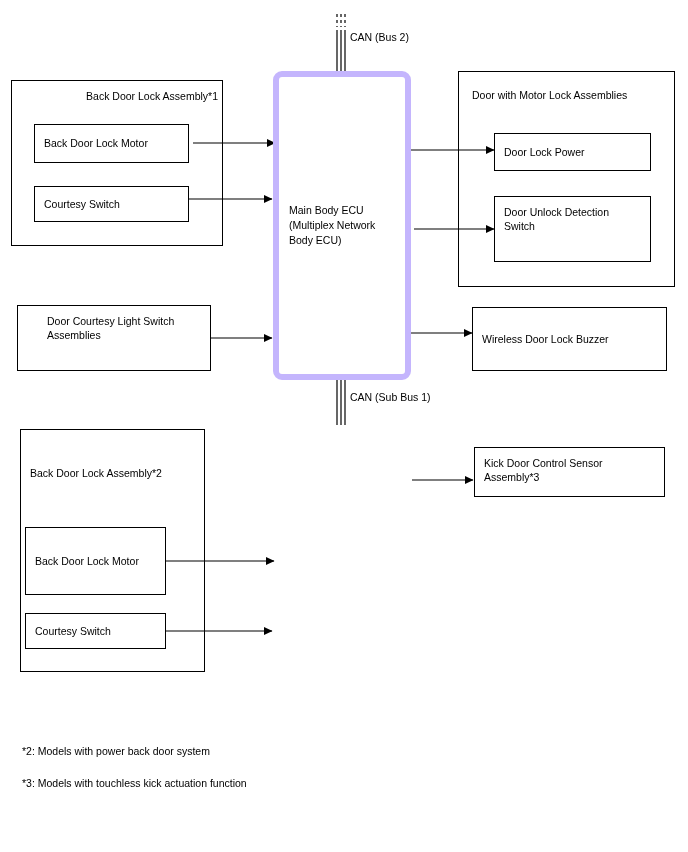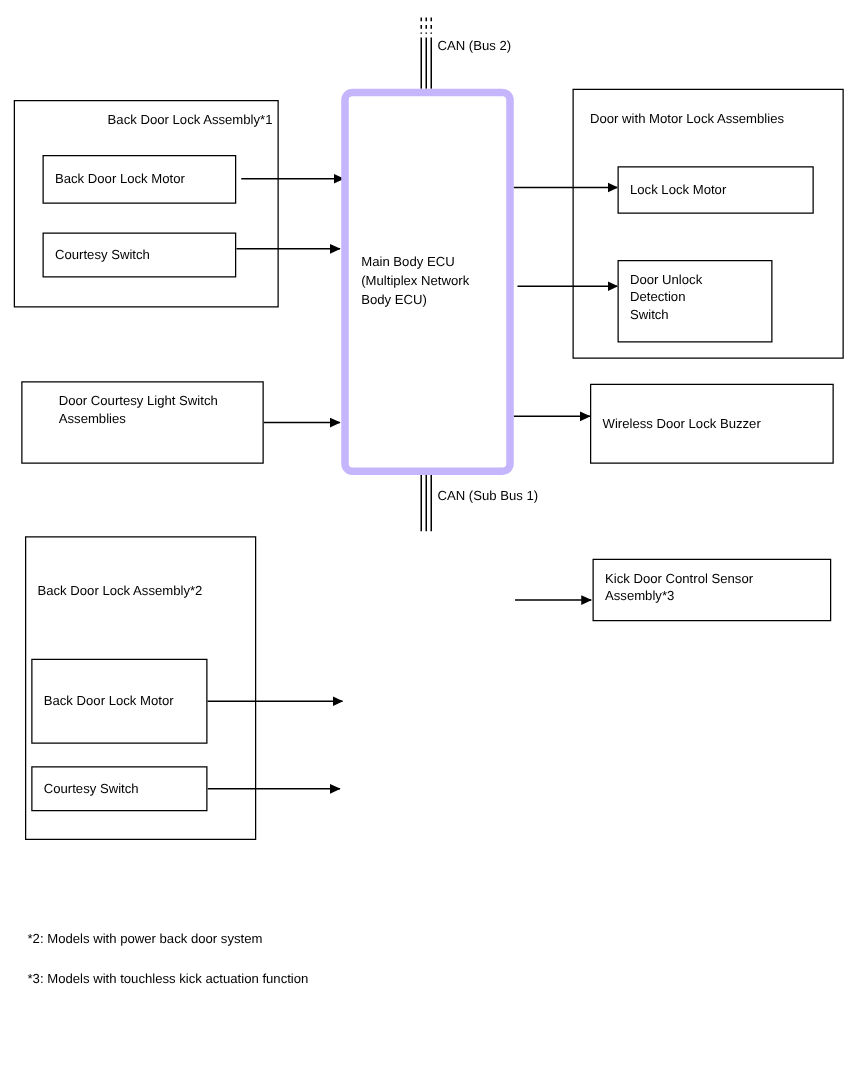--- a/index.html
+++ b/index.html
@@ -108,23 +108,23 @@
   <div class="grp" style="left:11px; top:80px; width:212px; height:166px;"></div>
   <div class="grp-label" style="left:23px; top:89px; width:195px;text-align:right;">Back Door Lock Assembly*1</div>
 
   <div class="box vcenter" style="left:34px; top:124px; width:155px; height:39px;">Back Door Lock Motor</div>
 
   <div class="box vcenter" style="left:34px; top:186px; width:155px; height:36px;">Courtesy Switch</div>
 
   <div class="grp" style="left:458px; top:71px; width:217px; height:216px;"></div>
   <div class="grp-label" style="left:472px; top:88px; width:200px;">Door with Motor Lock Assemblies</div>
 
-  <div class="box vcenter" style="left:494px; top:133px; width:157px; height:38px;">Lock Lock Motor</div>
+  <div class="box vcenter" style="left:494px; top:133px; width:157px; height:38px;">Door Lock Power</div>
 
-  <div class="box" style="left:494px; top:208px; width:124px; height:66px;">Door Unlock Detection
+  <div class="box" style="left:494px; top:196px; width:157px; height:66px;">Door Unlock Detection
 Switch</div>
 
   <div class="ecu" style="left:273px; top:71px; width:138px; height:309px;">Main Body ECU
 (Multiplex Network
 Body ECU)</div>
 
   <div class="box" style="left:17px; top:305px; width:194px; height:66px;padding-left:29px;">Door Courtesy Light Switch
 Assemblies</div>
 
   <div class="box vcenter" style="left:472px; top:307px; width:195px; height:64px;">Wireless Door Lock Buzzer</div>

